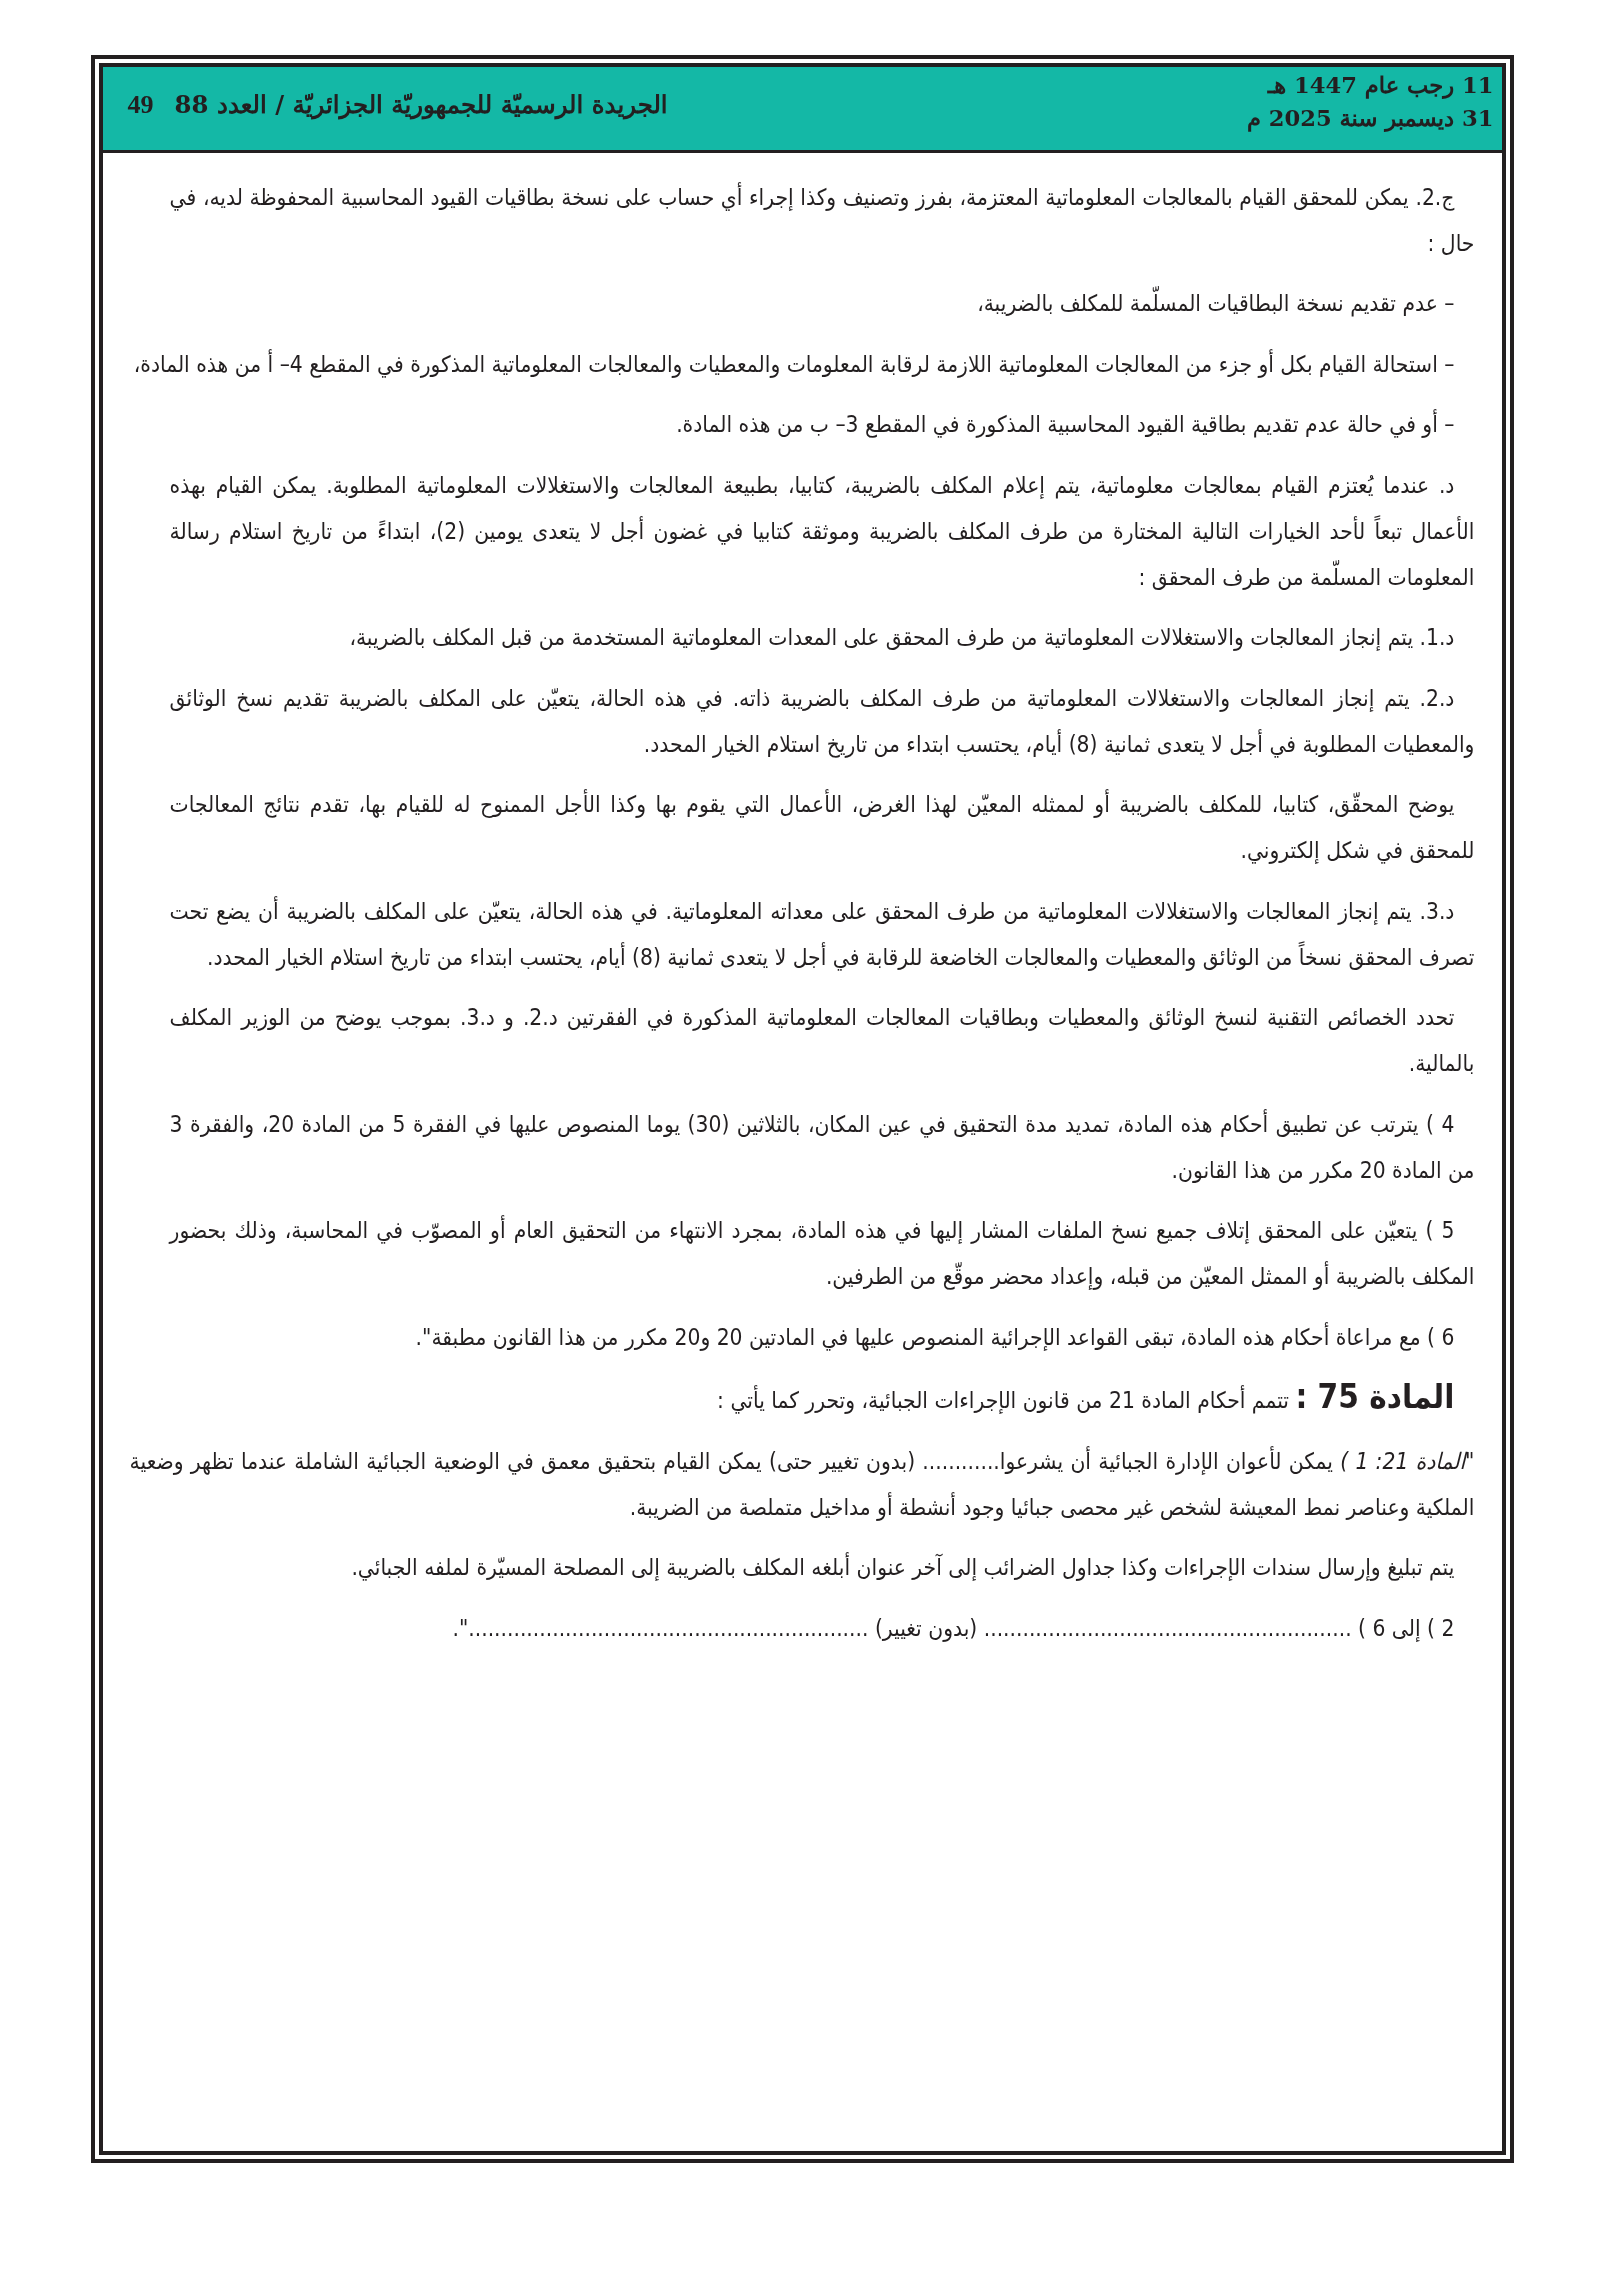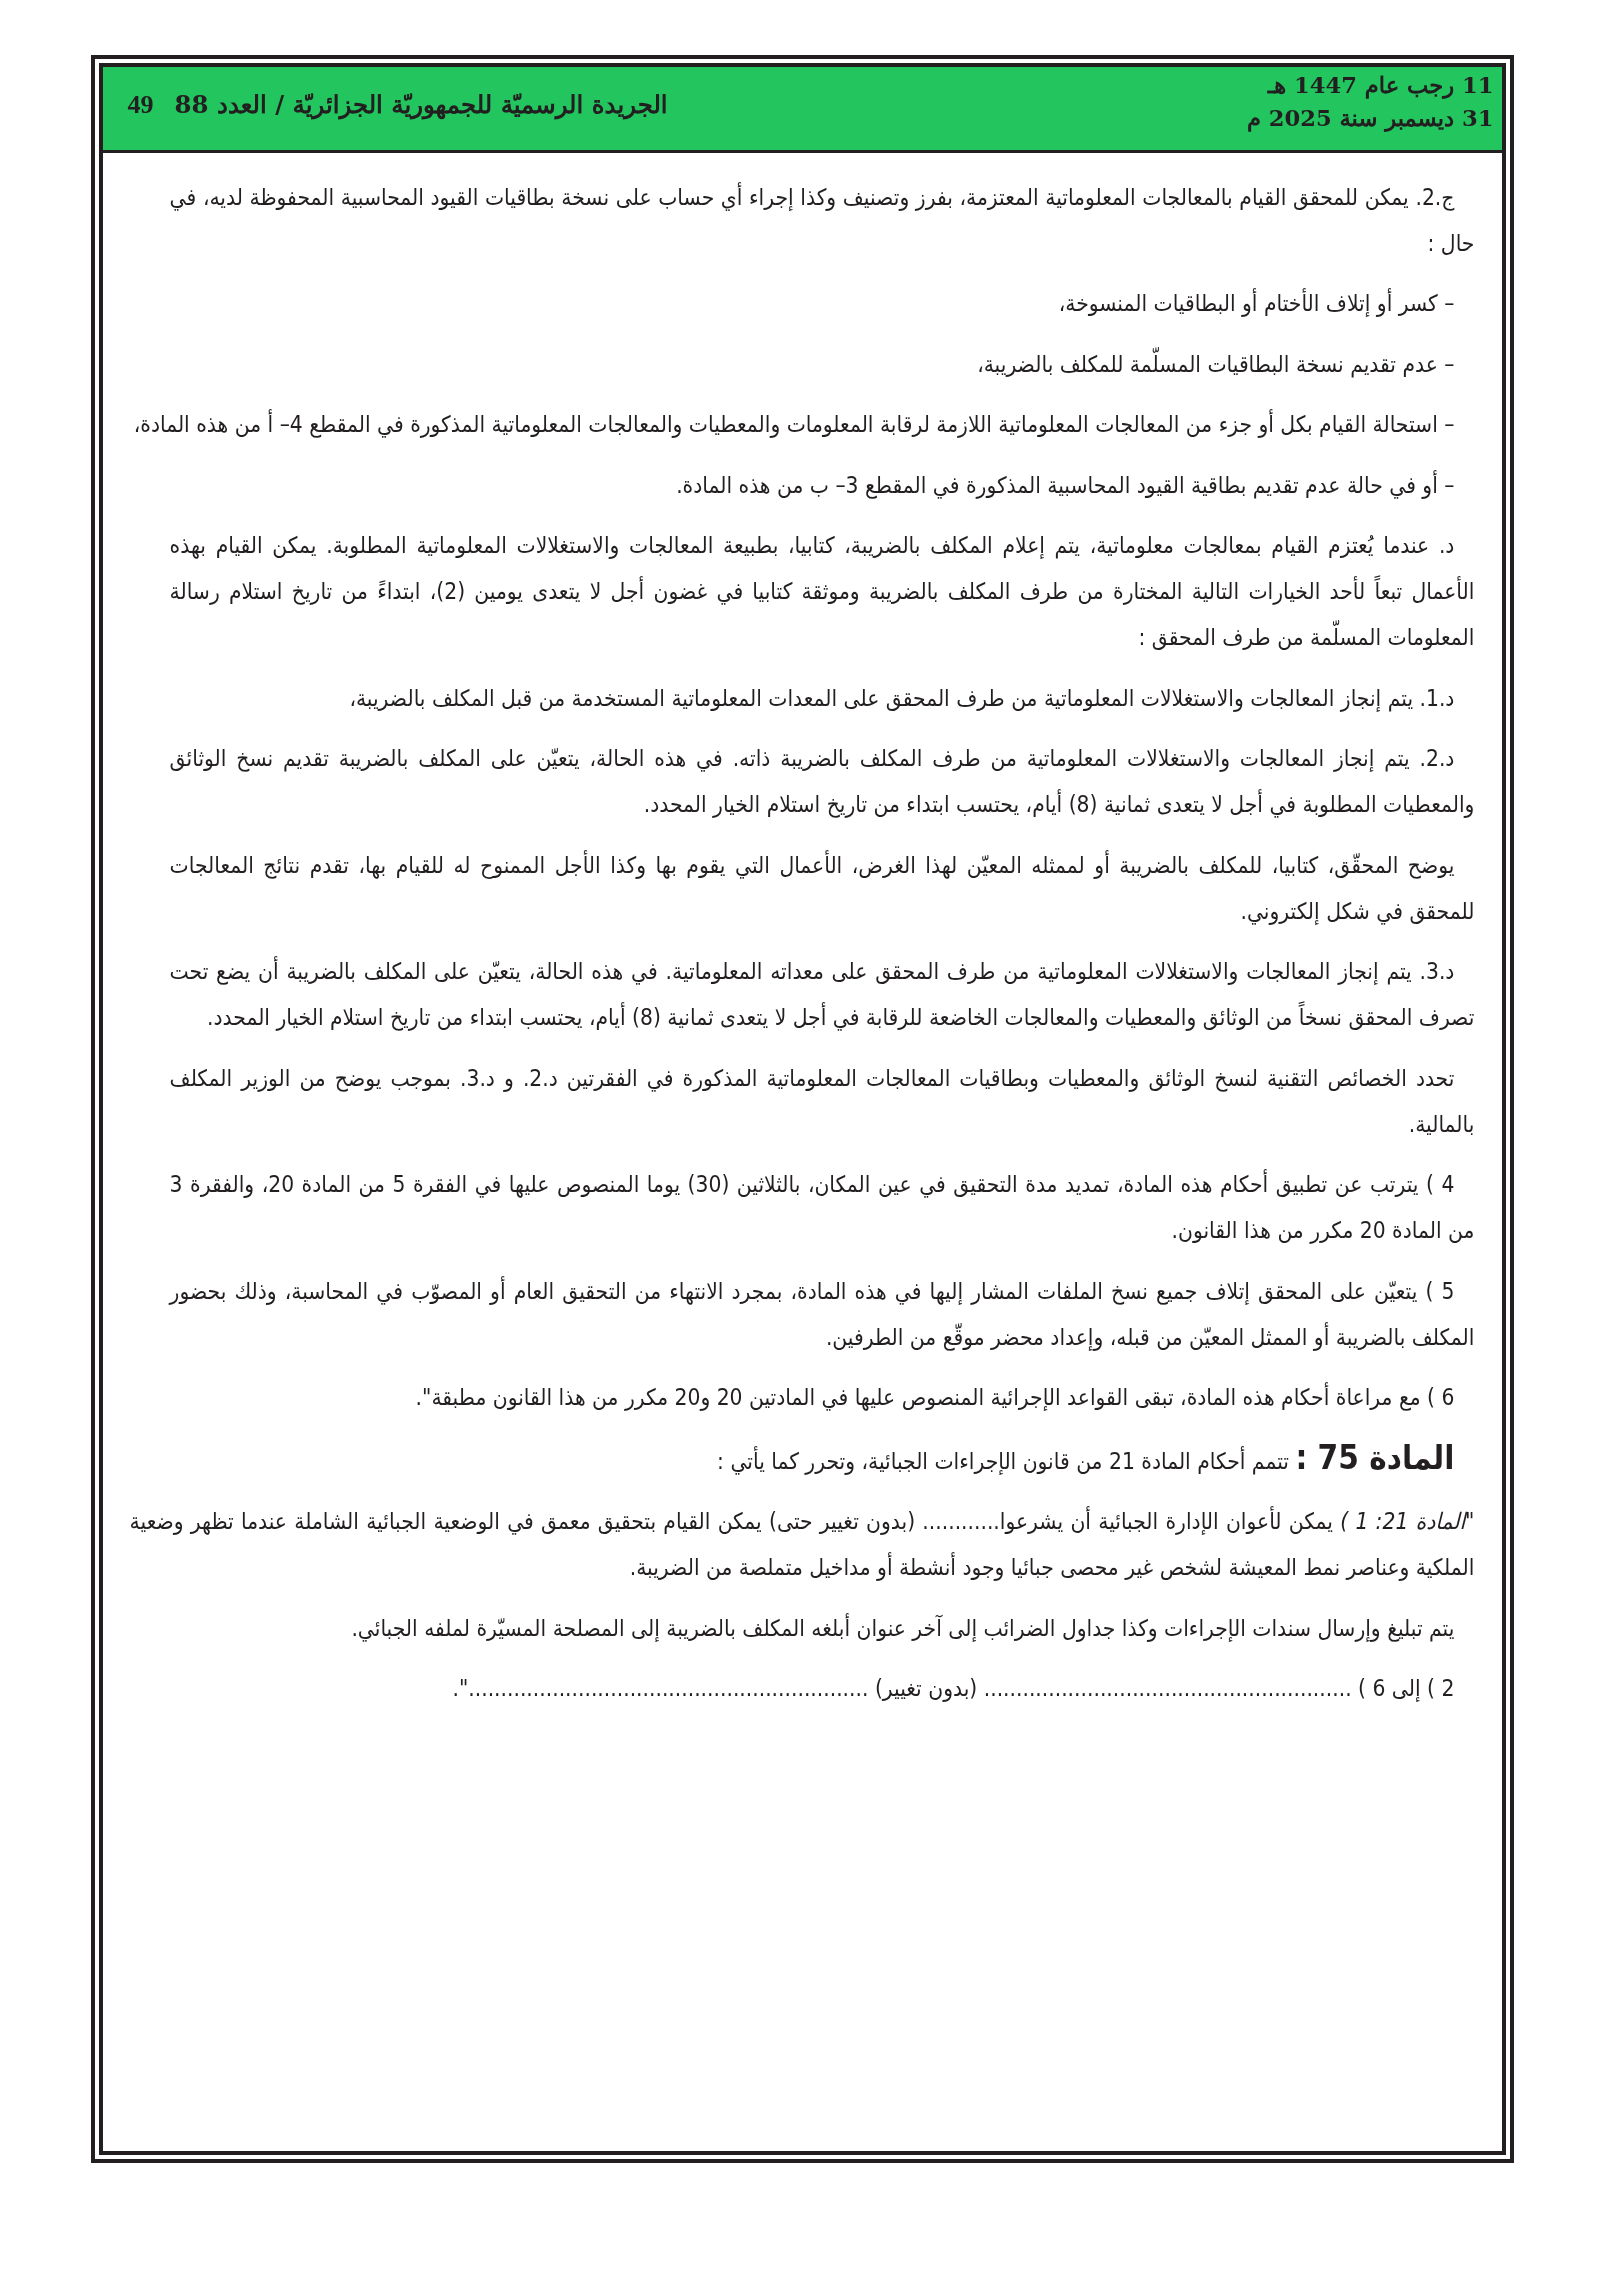--- a/index.html
+++ b/index.html
@@ -31,21 +31,21 @@
       bottom: 3.6px;
       border: 4.5px solid #231f20;
       box-sizing: border-box;
     }
     .header {
       position: absolute;
       left: 0;
       top: 0;
       right: 0;
       height: 83px;
-      background: #22c55e;
+      background: #14b8a6;
       border-bottom: 3.6px solid #231f20;
       direction: rtl;
     }
     .header .date-block {
       position: absolute;
       right: 9px;
       top: 2.7px;
       font-family: "DejaVu Serif", serif;
       font-weight: bold;
       font-size: 22.6px;
@@ -122,21 +122,20 @@
       <div class="date-block">
         <div>11 رجب عام 1447 هـ</div>
         <div>31 ديسمبر سنة 2025 م</div>
       </div>
       <div class="gazette-title">الجريدة الرسميّة للجمهوريّة الجزائريّة / العدد 88</div>
       <div class="page-number">49</div>
     </div>
 
     <div class="content">
       <p class="indent">ج.2. يمكن للمحقق القيام بالمعالجات المعلوماتية المعتزمة، بفرز وتصنيف وكذا إجراء أي حساب على نسخة بطاقيات القيود المحاسبية المحفوظة لديه، في حال :</p>
-      <p class="dash">– كسر أو إتلاف الأختام أو البطاقيات المنسوخة،</p>
       <p class="dash">– عدم تقديم نسخة البطاقيات المسلّمة للمكلف بالضريبة،</p>
       <p class="dash">– استحالة القيام بكل أو جزء من المعالجات المعلوماتية اللازمة لرقابة المعلومات والمعطيات والمعالجات المعلوماتية المذكورة في المقطع 4– أ من هذه المادة،</p>
       <p class="dash">– أو في حالة عدم تقديم بطاقية القيود المحاسبية المذكورة في المقطع 3– ب من هذه المادة.</p>
       <p class="indent">د. عندما يُعتزم القيام بمعالجات معلوماتية، يتم إعلام المكلف بالضريبة، كتابيا، بطبيعة المعالجات والاستغلالات المعلوماتية المطلوبة. يمكن القيام بهذه الأعمال تبعاً لأحد الخيارات التالية المختارة من طرف المكلف بالضريبة وموثقة كتابيا في غضون أجل لا يتعدى يومين (2)، ابتداءً من تاريخ استلام رسالة المعلومات المسلّمة من طرف المحقق :</p>
       <p class="indent">د.1. يتم إنجاز المعالجات والاستغلالات المعلوماتية من طرف المحقق على المعدات المعلوماتية المستخدمة من قبل المكلف بالضريبة،</p>
       <p class="indent">د.2. يتم إنجاز المعالجات والاستغلالات المعلوماتية من طرف المكلف بالضريبة ذاته. في هذه الحالة، يتعيّن على المكلف بالضريبة تقديم نسخ الوثائق والمعطيات المطلوبة في أجل لا يتعدى ثمانية (8) أيام، يحتسب ابتداء من تاريخ استلام الخيار المحدد.</p>
       <p class="indent">يوضح المحقّق، كتابيا، للمكلف بالضريبة أو لممثله المعيّن لهذا الغرض، الأعمال التي يقوم بها وكذا الأجل الممنوح له للقيام بها، تقدم نتائج المعالجات للمحقق في شكل إلكتروني.</p>
       <p class="indent">د.3. يتم إنجاز المعالجات والاستغلالات المعلوماتية من طرف المحقق على معداته المعلوماتية. في هذه الحالة، يتعيّن على المكلف بالضريبة أن يضع تحت تصرف المحقق نسخاً من الوثائق والمعطيات والمعالجات الخاضعة للرقابة في أجل لا يتعدى ثمانية (8) أيام، يحتسب ابتداء من تاريخ استلام الخيار المحدد.</p>
       <p class="indent">تحدد الخصائص التقنية لنسخ الوثائق والمعطيات وبطاقيات المعالجات المعلوماتية المذكورة في الفقرتين د.2. و د.3. بموجب يوضح من الوزير المكلف بالمالية.</p>
       <p class="indent">4 ) يترتب عن تطبيق أحكام هذه المادة، تمديد مدة التحقيق في عين المكان، بالثلاثين (30) يوما المنصوص عليها في الفقرة 5 من المادة 20، والفقرة 3 من المادة 20 مكرر من هذا القانون.</p>

